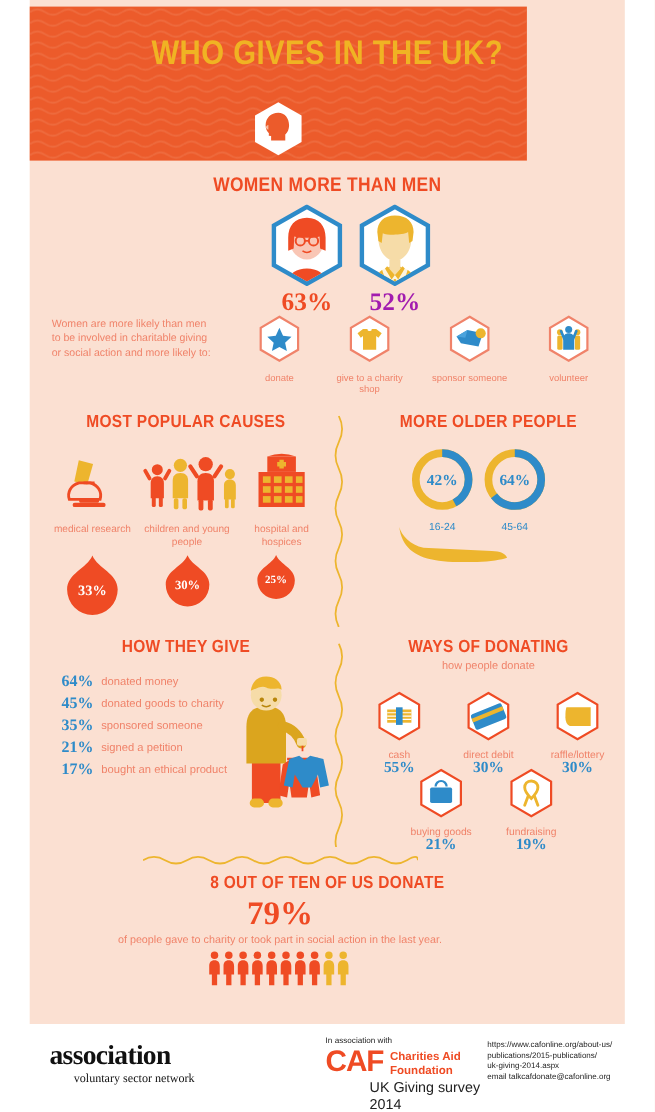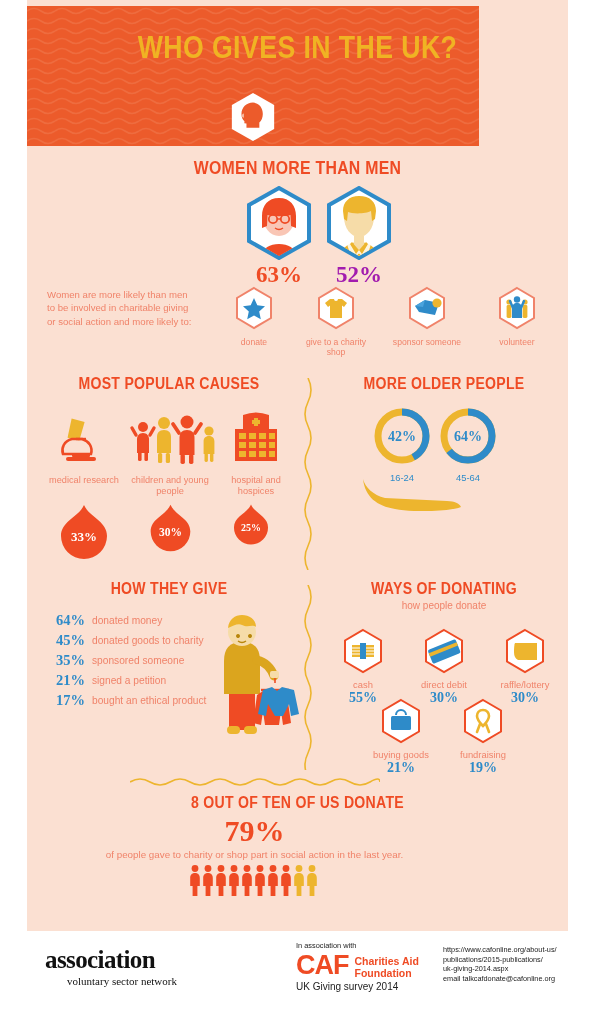--- a/index.html
+++ b/index.html
@@ -85,21 +85,21 @@
   
   .footer{position:absolute;left:0;top:931px;width:595px;height:80px;background:#fff;}
   .gu{position:absolute;left:45px;top:15px;width:200px;}
   .gu .g1{font-family:"Liberation Serif",serif;font-weight:bold;font-size:25px;color:#111;letter-spacing:-.6px;}
   .gu .g2{font-family:"Liberation Serif",serif;font-size:11px;color:#111;margin-top:1px;margin-left:22px;}
   .caf{position:absolute;left:296px;top:10px;width:150px;}
   .caf .c0{font-size:7.4px;color:#222;}
   .caf .crow{display:flex;align-items:flex-end;margin-top:1px;}
   .caf .c1{font-family:"Liberation Sans",sans-serif;font-weight:bold;font-size:27px;color:#ef4b24;letter-spacing:-1px;line-height:28px;}
   .caf .c2{font-weight:bold;font-size:10.5px;color:#ef4b24;line-height:12px;margin-left:6px;}
-  .caf .c3{font-size:10px;color:#222;margin-top:2px;}
+  .caf .c3{font-size:13px;color:#222;margin-top:2px;margin-left:40px;}
   .links{position:absolute;left:443px;top:14px;width:148px;font-size:7.3px;line-height:9.6px;color:#222;}
 </style>
 </head>
 <body>
 
 <div class="page">
   <div class="content">
 
     <div class="header">
       <svg class="waves" viewBox="0 0 541 140" preserveAspectRatio="none">
@@ -434,21 +434,21 @@
         <div class="pv">19%</div>
       </div>
     </div>
 
     <div class="s6">
       <svg class="wave" width="250" height="12">
         <path d="M0 6 q10 -6 20 0 q10 6 20 0 q10 -6 20 0 q10 6 20 0 q10 -6 20 0 q10 6 20 0 q10 -6 20 0 q10 6 20 0 q10 -6 20 0 q10 6 20 0 q10 -6 20 0 q10 6 20 0 q10 -6 10 0" fill="none" stroke="#edb52e" stroke-width="1.6"></path>
       </svg>
       <div class="sec-title t">8 OUT OF TEN OF US DONATE</div>
       <div class="big">79%</div>
-      <div class="sub">of people gave to charity or shop part in social action in the last year.</div>
+      <div class="sub">of people gave to charity or took part in social action in the last year.</div>
       <svg class="people" width="132" height="32" viewBox="0 0 132 32">
         <g fill="#ef4b24">
           <g>
               <circle cx="6" cy="4.5" r="3.4"></circle>
               <path d="M6 9c-3.4 0-4.8 2.2-4.8 5.2V22h2.4v10h4.8V22h2.4v-7.8C10.8 11.2 9.4 9 6 9z"></path>
             </g>
           <g transform="translate(13,0)">
               <circle cx="6" cy="4.5" r="3.4"></circle>
               <path d="M6 9c-3.4 0-4.8 2.2-4.8 5.2V22h2.4v10h4.8V22h2.4v-7.8C10.8 11.2 9.4 9 6 9z"></path>
             </g>

